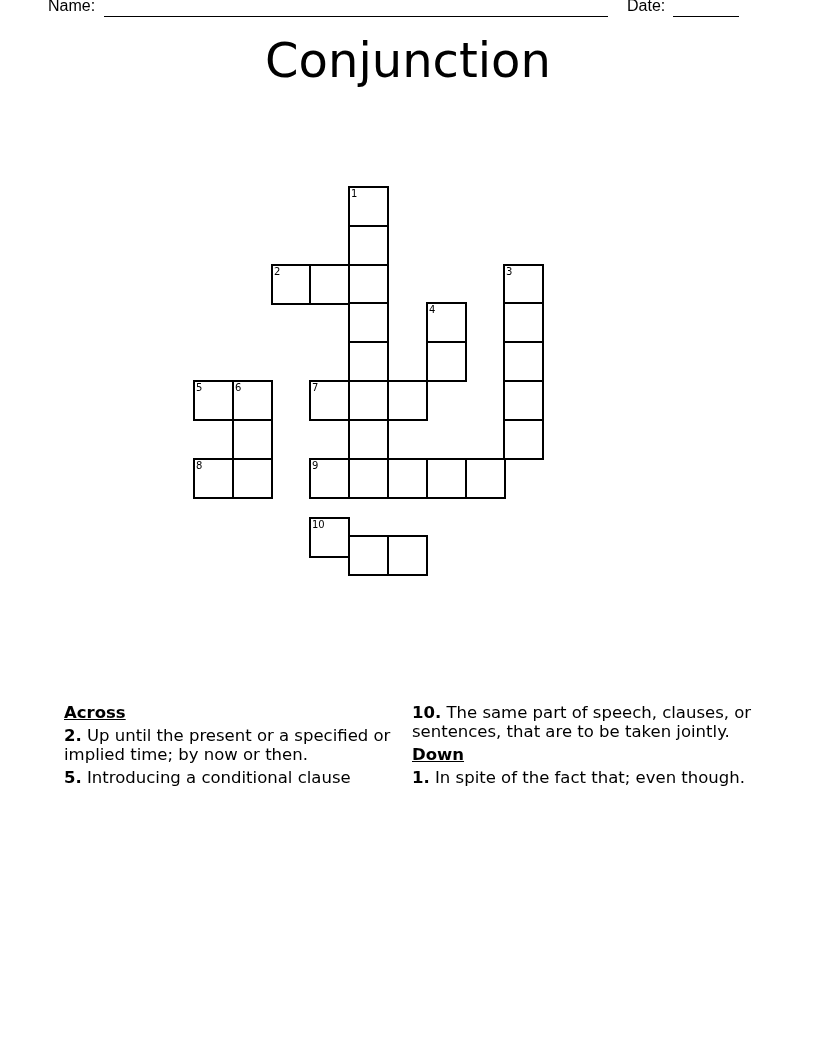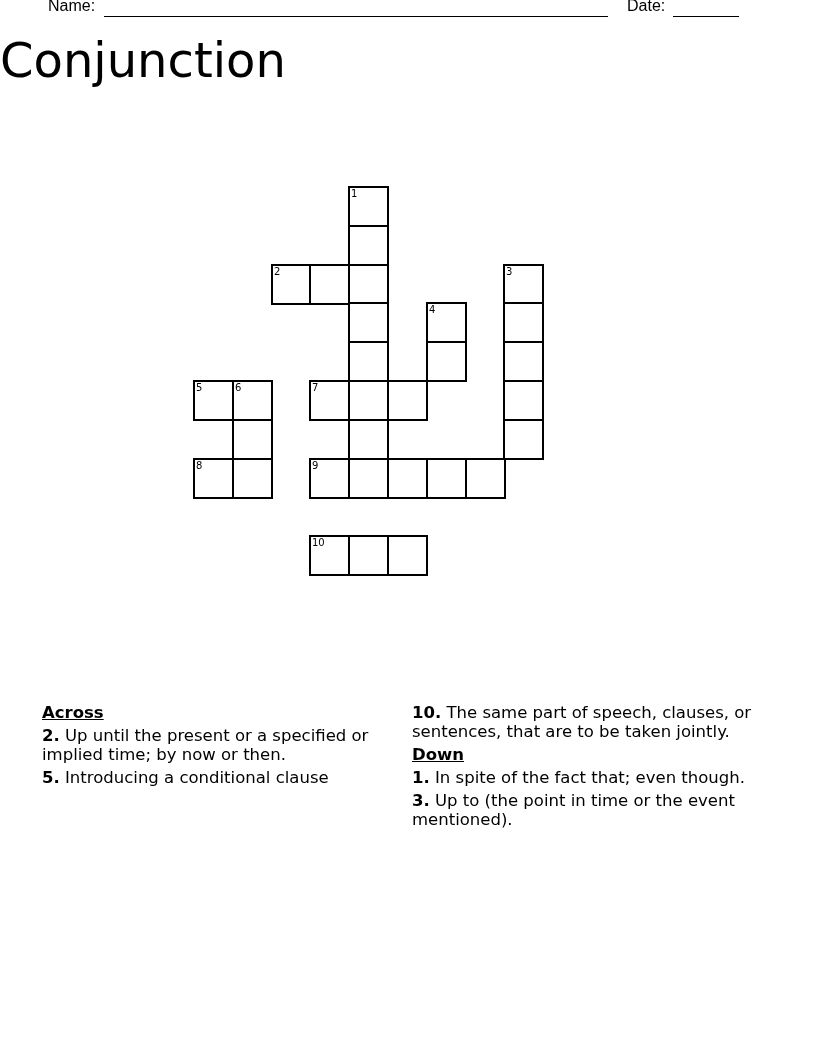--- a/index.html
+++ b/index.html
@@ -2,28 +2,28 @@
 <html><head>
 <meta charset="utf-8">
 <style>
   html, body { margin:0; padding:0; background:#fff; }
   body { width:816px; height:1056px; position:relative; overflow:hidden; font-family:"DejaVu Sans", sans-serif; color:#000; }
   .hdr { position:absolute; top:-3px; font-family:"Liberation Sans", sans-serif; font-size:16px; }
   #name-label { left:48px; }
   #name-line { position:absolute; left:104px; top:16px; width:504px; border-bottom:1px solid #000; }
   #date-label { left:627px; }
   #date-line { position:absolute; left:673px; top:16px; width:66px; border-bottom:1px solid #000; }
-  .title { position:absolute; left:0; width:816px; top:32px; text-align:left; font-size:48px; font-family:"DejaVu Sans", sans-serif; }
+  .title { position:absolute; left:0; width:816px; top:32px; text-align:center; font-size:48px; font-family:"DejaVu Sans", sans-serif; }
   .cell { position:absolute; width:37px; height:37px; border:2px solid #000; box-sizing:content-box; background:#fff; }
   .num { position:absolute; left:1px; top:0px; font-size:10px; line-height:12px; font-family:"DejaVu Sans", sans-serif; }
   .clues { position:absolute; top:703px; font-size:16.5px; line-height:19px; font-family:"DejaVu Sans", sans-serif; }
   .clues .h { font-weight:bold; text-decoration:underline; margin-bottom:4px; }
   .clues .c { margin-bottom:4px; }
   .clues .c b { font-weight:bold; }
-  #col-left { left:42px; width:345px; }
+  #col-left { left:64px; width:345px; }
   #col-right { left:412px; width:350px; }
 </style>
 </head>
 <body>
 
 <div class="hdr" id="name-label">Name:</div>
 <div id="name-line"></div>
 <div class="hdr" id="date-label">Date:</div>
 <div id="date-line"></div>
 
@@ -69,31 +69,30 @@
       <span class="num">8</span>
     </div>
     <div class="cell" style="left: 232px; top: 458px;"></div>
     <div class="cell" style="left: 309px; top: 458px;">
       <span class="num">9</span>
     </div>
     <div class="cell" style="left: 348px; top: 458px;"></div>
     <div class="cell" style="left: 387px; top: 458px;"></div>
     <div class="cell" style="left: 426px; top: 458px;"></div>
     <div class="cell" style="left: 465px; top: 458px;"></div>
-    <div class="cell" style="left: 309px; top: 535px; text-decoration: underline;">
+    <div class="cell" style="left: 309px; top: 517px; text-decoration: underline;">
       <span class="num">10</span>
     </div>
     <div class="cell" style="left: 348px; top: 535px;"></div>
     <div class="cell" style="left: 387px; top: 535px;"></div>
   </div>
 
 <div class="clues" id="col-left">
   <div class="h">Across</div>
   <div class="c"><b>2.</b> <span>Up until the present or a specified or implied time; by now or then.</span></div>
   <div class="c"><b>5.</b> <span>Introducing a conditional clause</span></div>
 </div>
 
 <div class="clues" id="col-right">
   <div class="c" style="margin-bottom:4px"><b>10.</b> <span>The same part of speech, clauses, or sentences, that are to be taken jointly.</span></div>
   <div class="h">Down</div>
   <div class="c"><b>1.</b> <span>In spite of the fact that; even though.</span></div>
-  <div class="c"><b>3.</b> <span>Up to (the point in time or the event mentioned).</span></div>
 </div>
 
 </body></html>

